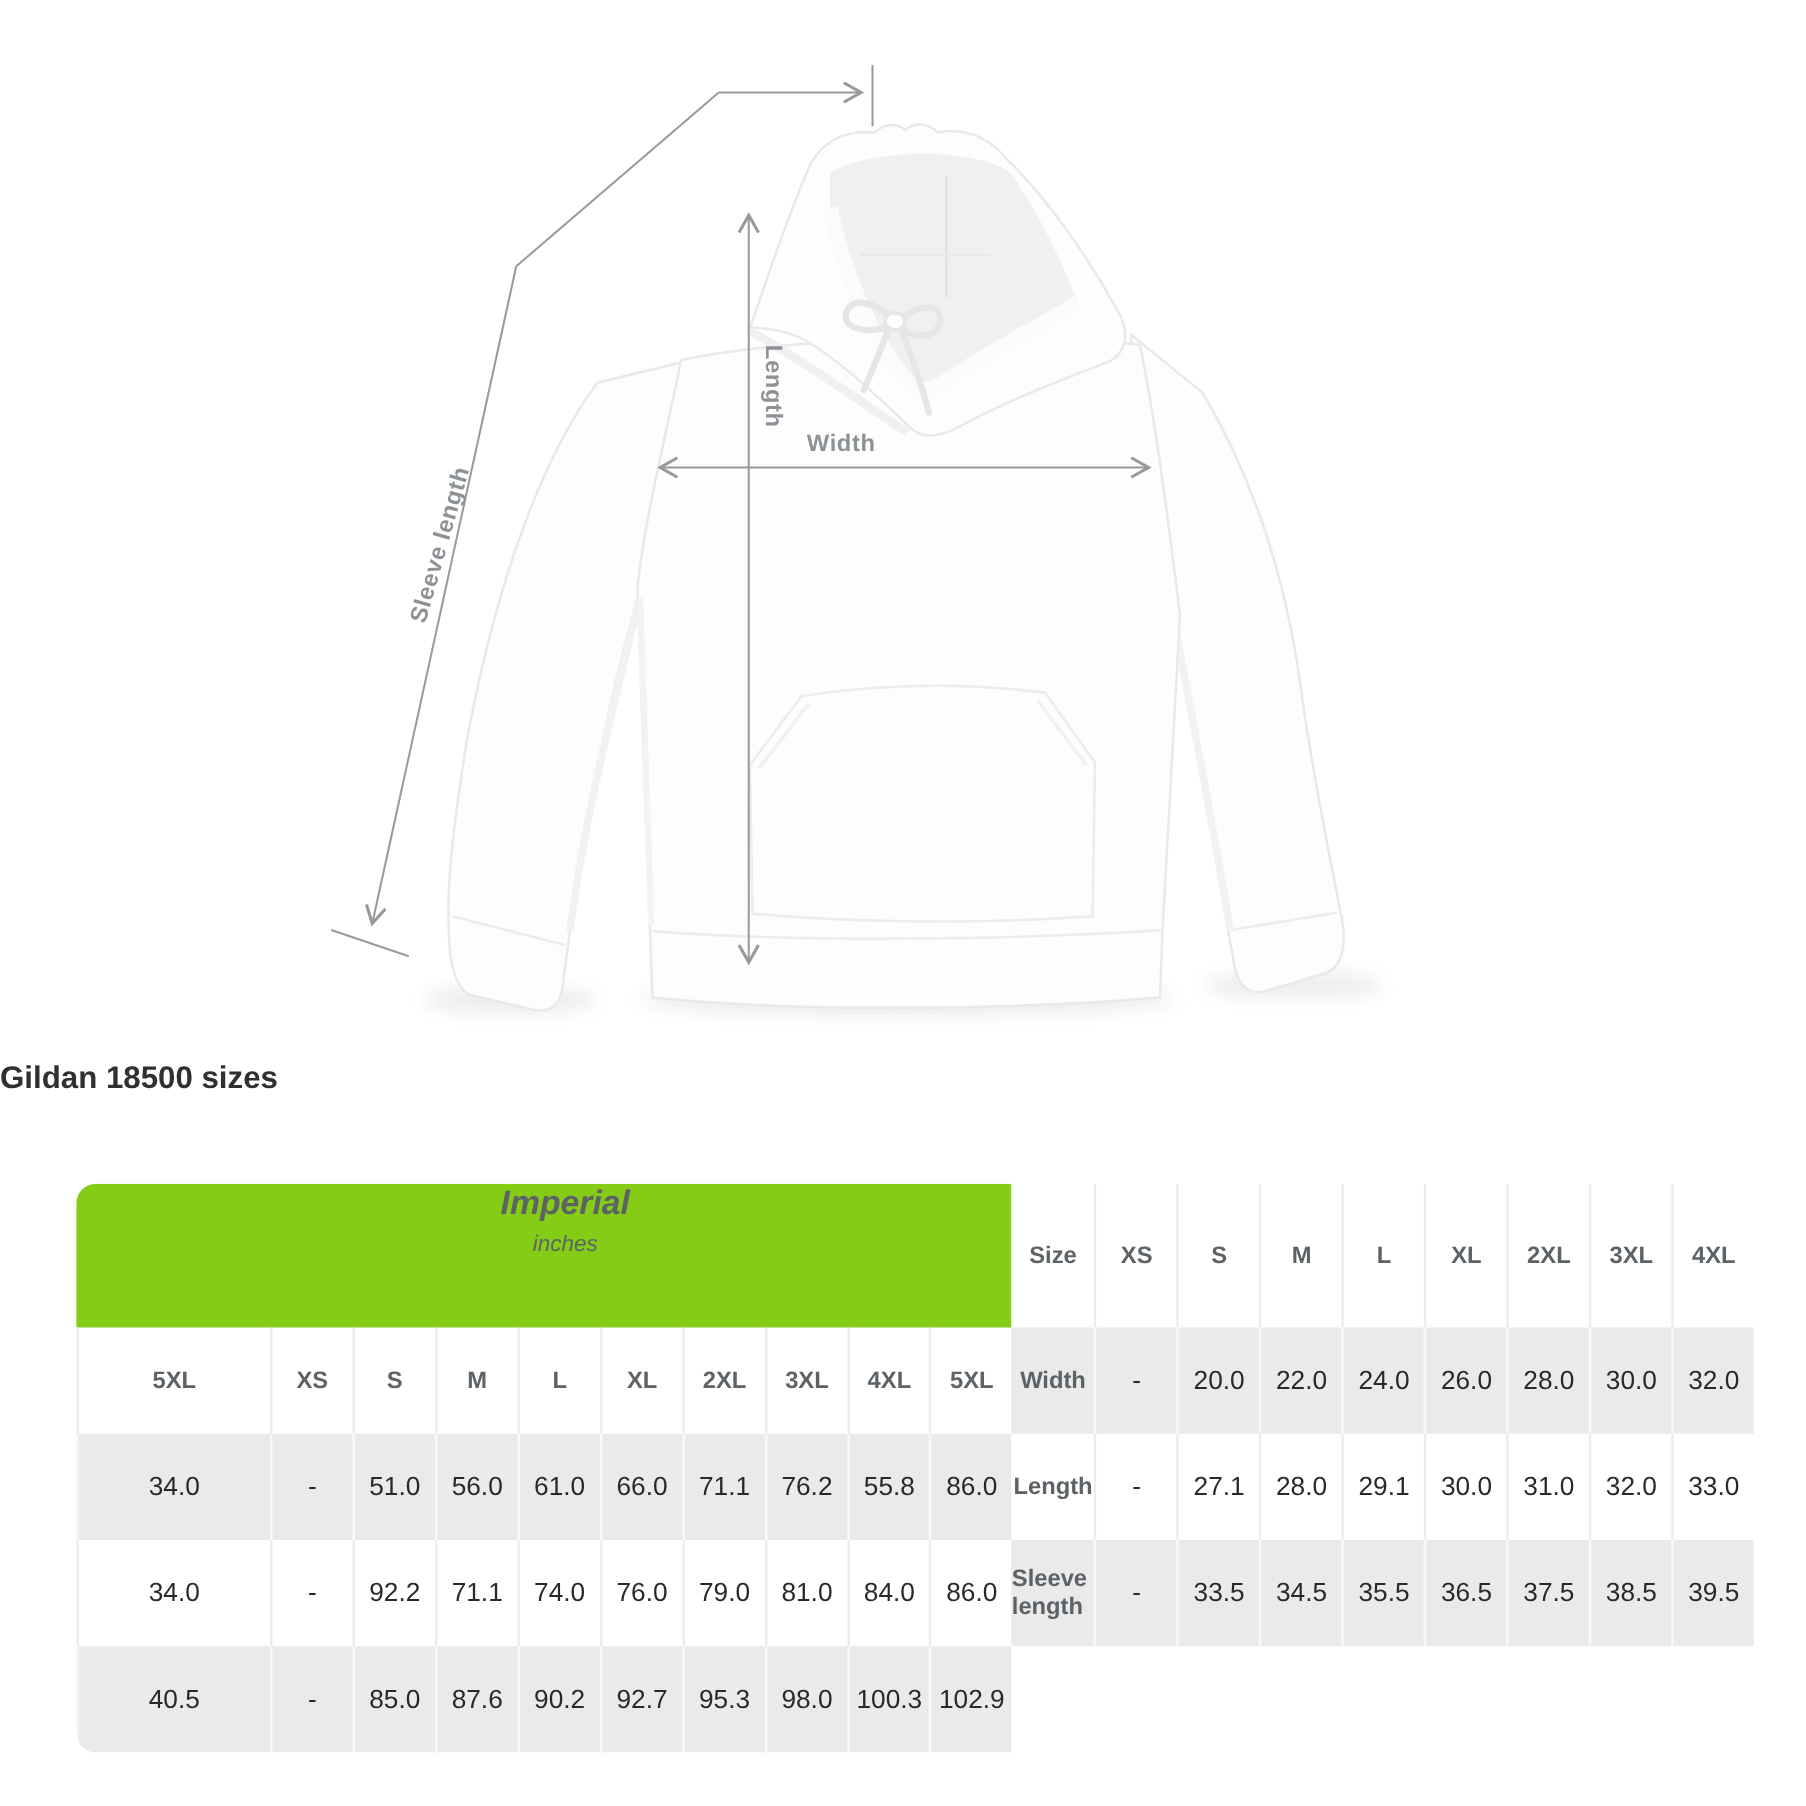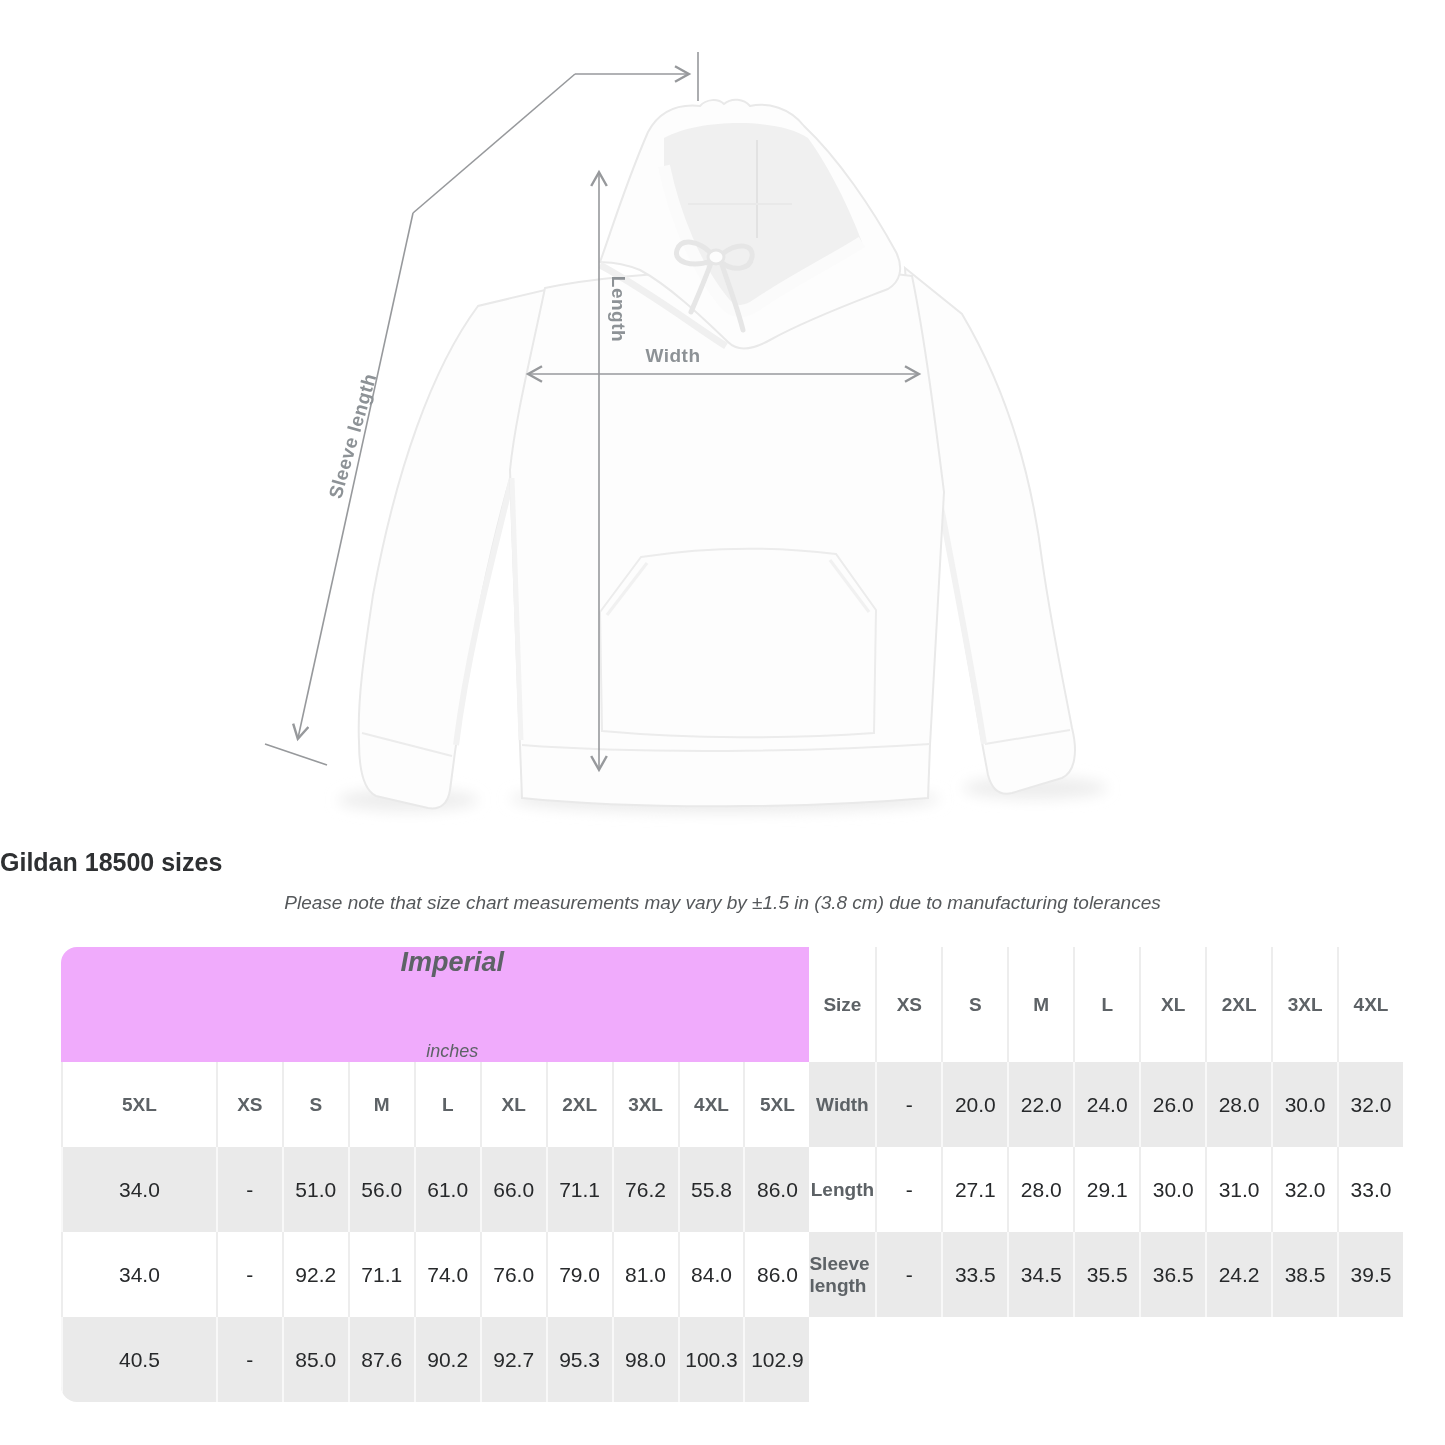--- a/index.html
+++ b/index.html
@@ -15,22 +15,22 @@
   
   .title{position:absolute;top:848px;left:0;width:100%;
          font-weight:bold;font-size:25px;color:#2e3032;}
   .subtitle{position:absolute;top:892px;left:0;width:100%;text-align:center;
             font-style:italic;font-size:19px;color:#55585b;}
   
   .tbl{position:absolute;left:61px;top:947px;width:1342px;height:455px;
        display:grid;grid-template-columns:155fr repeat(18,66fr);
        grid-template-rows:115px repeat(4,85px);
        background:#ffffff;border-radius:16px;overflow:hidden;}
-  .unit{grid-row:1;background:#f0abfc;display:flex;flex-direction:column;
-        align-items:center;justify-content:space-between;gap:7px;padding-left:34px;}
+  .unit{grid-row:1;background:#84cc16;display:flex;flex-direction:column;
+        align-items:center;justify-content:flex-start;gap:7px;padding-left:34px;}
   .u-imp{grid-column:1/11;}
   .u-met{grid-column:11/20;}
   .u-name{font-style:italic;font-weight:bold;font-size:27px;color:#5d6266;}
   .u-sub{font-style:italic;font-size:18px;color:#5d6266;}
   .cell{display:flex;align-items:center;justify-content:center;}
   .hc{font-weight:bold;font-size:19px;color:#5d6266;}
   .lab{font-weight:bold;font-size:19px;color:#5d6266;}
   .dv{font-size:21px;color:#27292b;}
   .g{background:#eaeaea;}
   .bl{border-left:2px solid #ededed;}
@@ -124,21 +124,20 @@
         <path d="M529,374 L918,374" marker-start="url(#arr)" marker-end="url(#arr)"></path>
       </g>
     </svg>
 
     <div class="mlabel lbl-length">Length</div>
     <div class="mlabel lbl-width">Width</div>
     <div class="mlabel lbl-sleeve">Sleeve length</div>
   </div>
 
   <div class="title">Gildan 18500 sizes</div>
-  <div class="subtitle">Please note that size chart measurements may vary by ±1.5 in (3.8 cm) due to manufacturing tolerances</div>
 
   <div class="tbl" id="grid">
     <div class="unit u-imp">
       <div class="u-name">Imperial</div>
       <div class="u-sub">inches</div>
     </div>
 
   <div class="cell hc">Size</div>
       <div class="cell hc bl">XS</div>
       <div class="cell hc bl">S</div>
@@ -195,21 +194,21 @@
       <div class="cell dv bl">79.0</div>
       <div class="cell dv bl">81.0</div>
       <div class="cell dv bl">84.0</div>
       <div class="cell dv bl">86.0</div>
       <div class="cell lab g">Sleeve length</div>
       <div class="cell dv bl g">-</div>
       <div class="cell dv bl g">33.5</div>
       <div class="cell dv bl g">34.5</div>
       <div class="cell dv bl g">35.5</div>
       <div class="cell dv bl g">36.5</div>
-      <div class="cell dv bl g">24.2</div>
+      <div class="cell dv bl g">37.5</div>
       <div class="cell dv bl g">38.5</div>
       <div class="cell dv bl g">39.5</div>
       <div class="cell dv bl g">40.5</div>
       <div class="cell dv bl g">-</div>
       <div class="cell dv bl g">85.0</div>
       <div class="cell dv bl g">87.6</div>
       <div class="cell dv bl g">90.2</div>
       <div class="cell dv bl g">92.7</div>
       <div class="cell dv bl g">95.3</div>
       <div class="cell dv bl g">98.0</div>

